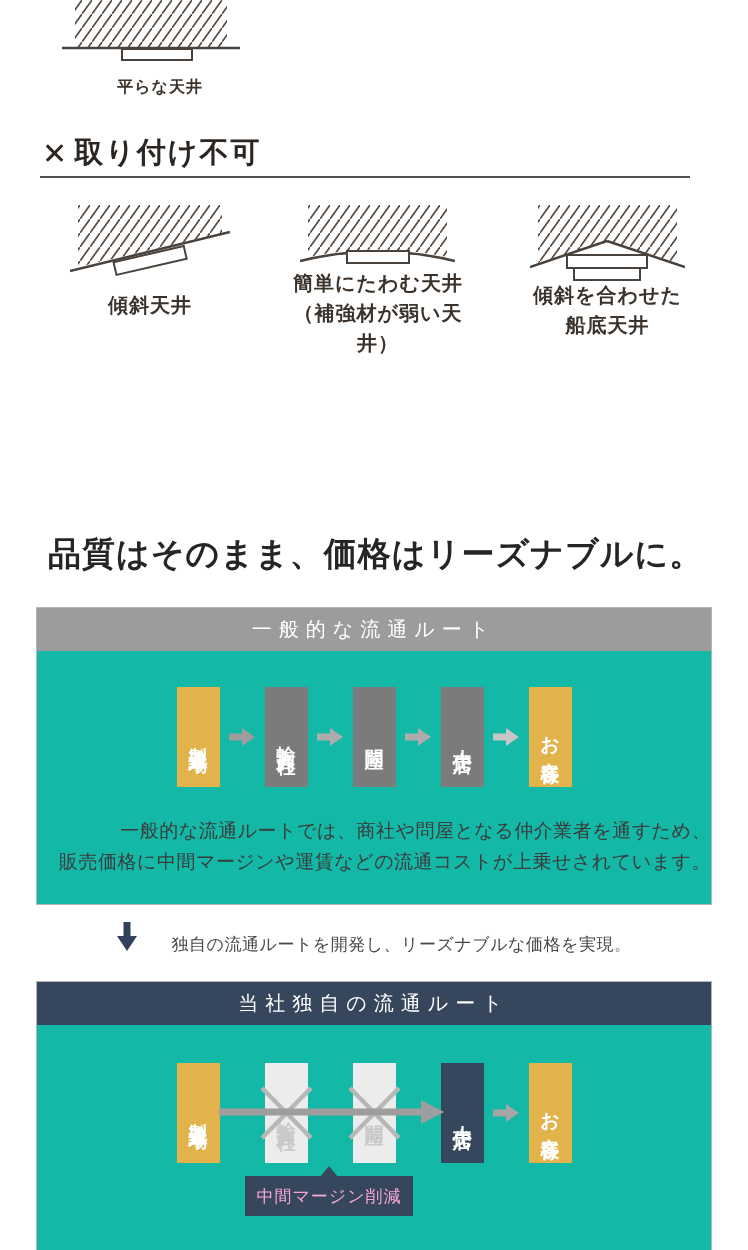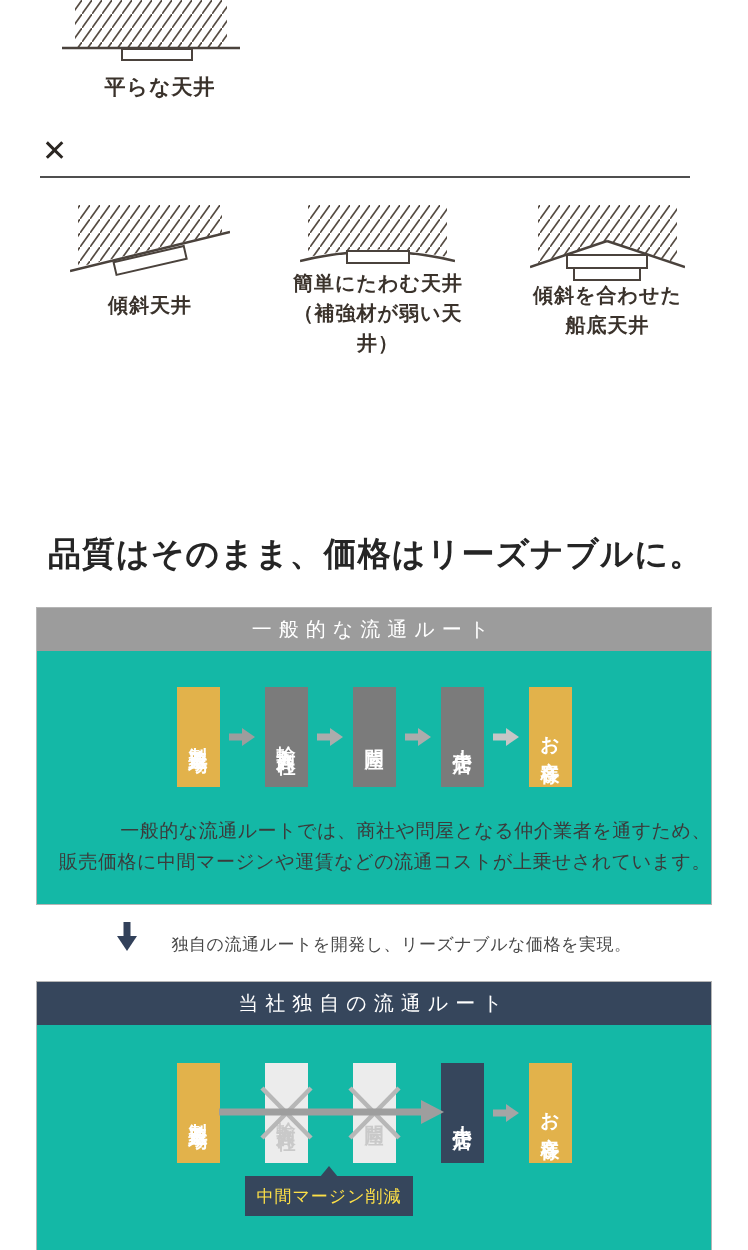--- a/index.html
+++ b/index.html
@@ -6,21 +6,21 @@
   #page{
     position:relative;width:748px;height:1250px;margin:0 auto;
     background:#fff;overflow:hidden;
     font-family:"Liberation Sans","DejaVu Sans",sans-serif;
     color:#2b2622;
   }
   .abs{position:absolute;}
 
   
   .fig-label{
-    font-weight:bold;color:#3a322b;font-size:21px;line-height:30px;
+    font-weight:bold;color:#3a322b;font-size:16px;line-height:30px;
     text-align:center;letter-spacing:1px;
   }
   .fig-label.small{font-size:20px;}
 
   
   .ng-heading{
     display:flex;align-items:center;gap:5px;
     font-size:29px;font-weight:bold;color:#2b2622;letter-spacing:2px;
   }
   .ng-cross{font-size:30px;font-weight:bold;}
@@ -85,21 +85,21 @@
   
   .long-arrow{z-index:3;color:#9E9E9E;}
 
   
   .callout-tri{
     width:0;height:0;z-index:4;
     border-left:9px solid transparent;border-right:9px solid transparent;
     border-bottom:11px solid #36465C;
   }
   .callout-box{
-    background:#36465C;color:#fde047;font-size:17px;letter-spacing:1px;
+    background:#36465C;color:#f9a8d4;font-size:17px;letter-spacing:1px;
     display:flex;align-items:center;justify-content:center;z-index:4;
   }
 
   .diagram-stroke{stroke:#4a423c;}
 </style>
 </head>
 <body>
 
 <div id="page">
 
@@ -113,20 +113,21 @@
 
   <svg class="abs" style="left:62px;top:0;" width="178" height="66">
     <rect x="13" y="0" width="152" height="48" fill="url(#hatch)"></rect>
     <line x1="0" y1="48" x2="178" y2="48" class="diagram-stroke" stroke-width="2.5"></line>
     <rect x="60" y="49" width="70" height="11" fill="#fff" class="diagram-stroke" stroke-width="2"></rect>
   </svg>
   <div class="abs fig-label" style="left:90px;top:72px;width:140px;">平らな天井</div>
 
   <div class="abs ng-heading" style="left:42px;top:133px;">
     <span class="ng-cross">✕</span>
+    <span>取り付け不可</span>
   </div>
   <div class="abs ng-underline" style="left:40px;top:176px;width:650px;"></div>
 
   <svg class="abs" style="left:70px;top:205px;" width="160" height="80">
     <polygon points="8,0 152,0 152,28 8,62" fill="url(#hatch)"></polygon>
     <line x1="0" y1="66" x2="160" y2="27" class="diagram-stroke" stroke-width="2.5"></line>
     <rect x="44" y="49" width="72" height="13" transform="rotate(-13 80 55)" fill="#fff" class="diagram-stroke" stroke-width="2"></rect>
   </svg>
   <div class="abs fig-label small" style="left:75px;top:290px;width:150px;">傾斜天井</div>
 

